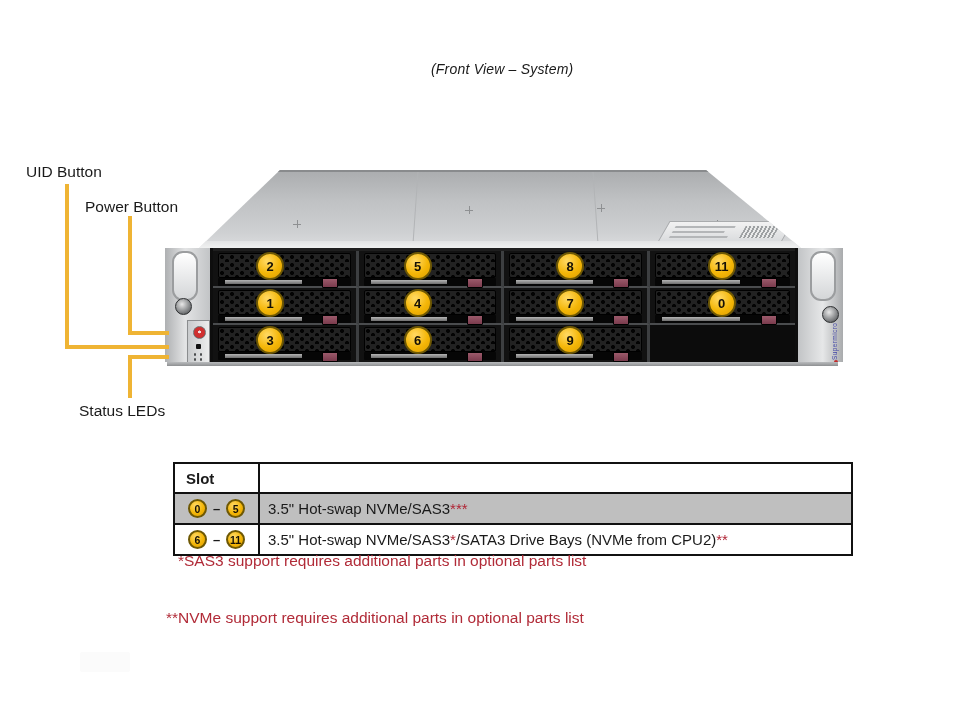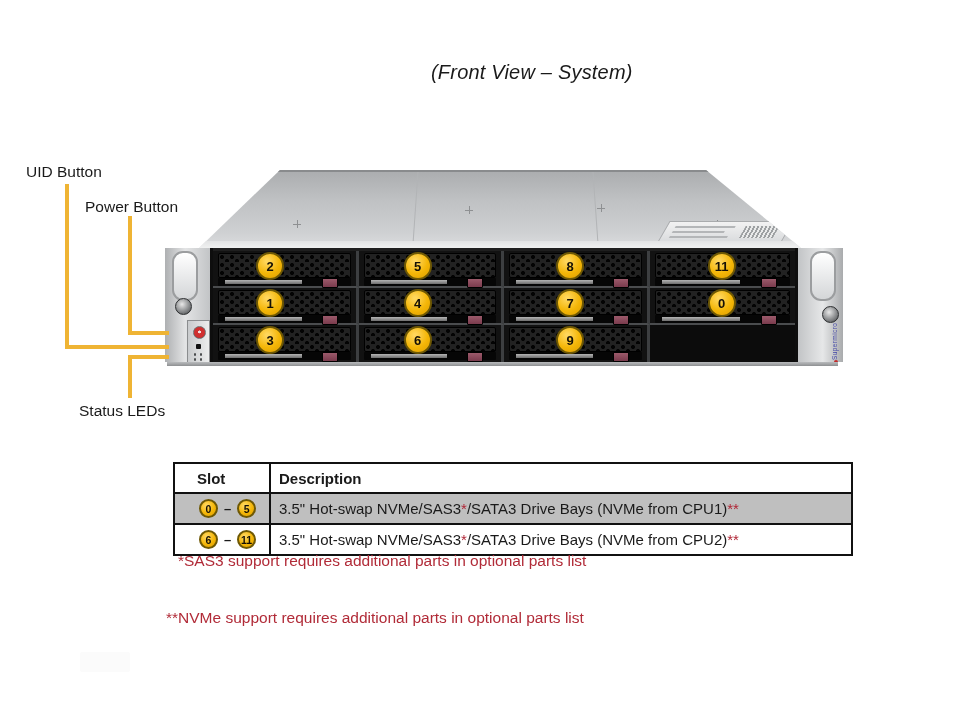--- a/index.html
+++ b/index.html
@@ -3,21 +3,21 @@
 <meta charset="utf-8">
 <style>
   html,body{margin:0;padding:0;}
   body{
     width:960px;height:720px;position:relative;background:#ffffff;overflow:hidden;
     font-family:"Liberation Sans", sans-serif;color:#1a1a1a;
   }
   .abs{position:absolute;}
 
   
-  .title{left:431px;top:61px;font-size:20px;font-style:italic;letter-spacing:0.2px;}
+  .title{left:431px;top:61px;font-size:14px;font-style:italic;letter-spacing:0.2px;}
   .callout-label{font-size:15.5px;}
   .lbl-uid{left:26px;top:163px;}
   .lbl-power{left:85px;top:198px;}
   .lbl-status{left:79px;top:402px;}
 
   
   .co-line{position:absolute;background:#efb434;z-index:6;}
   .uid-v{left:65px;top:184px;width:4px;height:165px;}
   .uid-h{left:65px;top:345px;width:104px;height:4px;}
   .pwr-v{left:128px;top:216px;width:4px;height:119px;}
@@ -100,21 +100,21 @@
   .bay:nth-child(4n+2) .badge{left:45px;}
   .bay:nth-child(4n+3) .badge{left:52px;}
   .bay:nth-child(4n+4) .badge{left:58px;}
 
   
   .slot-table{left:173px;top:462px;width:680px;border:2px solid #111;background:#fff;box-sizing:border-box;}
   .t-row{display:flex;height:28px;}
   .t-header{border-bottom:2px solid #111;}
   .t-r1{background:#bfbfbf;border-bottom:2px solid #111;height:29px;}
   .t-r2{background:#ffffff;height:29px;}
-  .c-slot{width:85px;border-right:2px solid #111;box-sizing:border-box;display:flex;align-items:center;margin-left:11px;}
+  .c-slot{width:85px;border-right:2px solid #111;box-sizing:border-box;display:flex;align-items:center;}
   .c-desc{flex:1;display:flex;align-items:center;padding-left:8px;font-size:15px;}
   .t-header .c-slot{padding-left:11px;font-weight:bold;font-size:15px;}
   .t-header .c-desc{font-weight:bold;font-size:15px;}
   .slot-cells{display:flex;align-items:center;justify-content:center;width:100%;}
   .tbadge{width:19px;height:19px;border-radius:50%;flex:0 0 auto;
     background:radial-gradient(circle at 38% 30%,#ffd65c 6%,#f4b607 55%,#dd9e00 100%);
     border:2px solid #6e5804;color:#151005;font-size:10.5px;font-weight:bold;
     display:flex;align-items:center;justify-content:center;box-sizing:border-box;}
   .tdash{margin:0 6px;font-weight:bold;font-size:13px;}
   .red{color:#b02535;}
@@ -274,34 +274,32 @@
     </div>
 
   </div>
 
   <div class="abs chassis-base"></div>
 </div>
 
 <div class="abs slot-table">
   <div class="t-row t-header">
     <div class="c-slot">Slot</div>
-    <div class="c-desc">Description</div>
   </div>
   <div class="t-row t-r1">
     <div class="c-slot">
       <div class="slot-cells">
         <span class="tbadge">0</span>
         <span class="tdash">–</span>
         <span class="tbadge">5</span>
       </div>
     </div>
     <div class="c-desc">
       <span>3.5" Hot-swap NVMe/SAS3</span>
         <span class="red">*</span>
-        <span>/SATA3 Drive Bays (NVMe from CPU1)</span>
         <span class="red">**</span>
     </div>
   </div>
   <div class="t-row t-r2">
     <div class="c-slot">
       <div class="slot-cells">
         <span class="tbadge">6</span>
         <span class="tdash">–</span>
         <span class="tbadge">11</span>
       </div>

